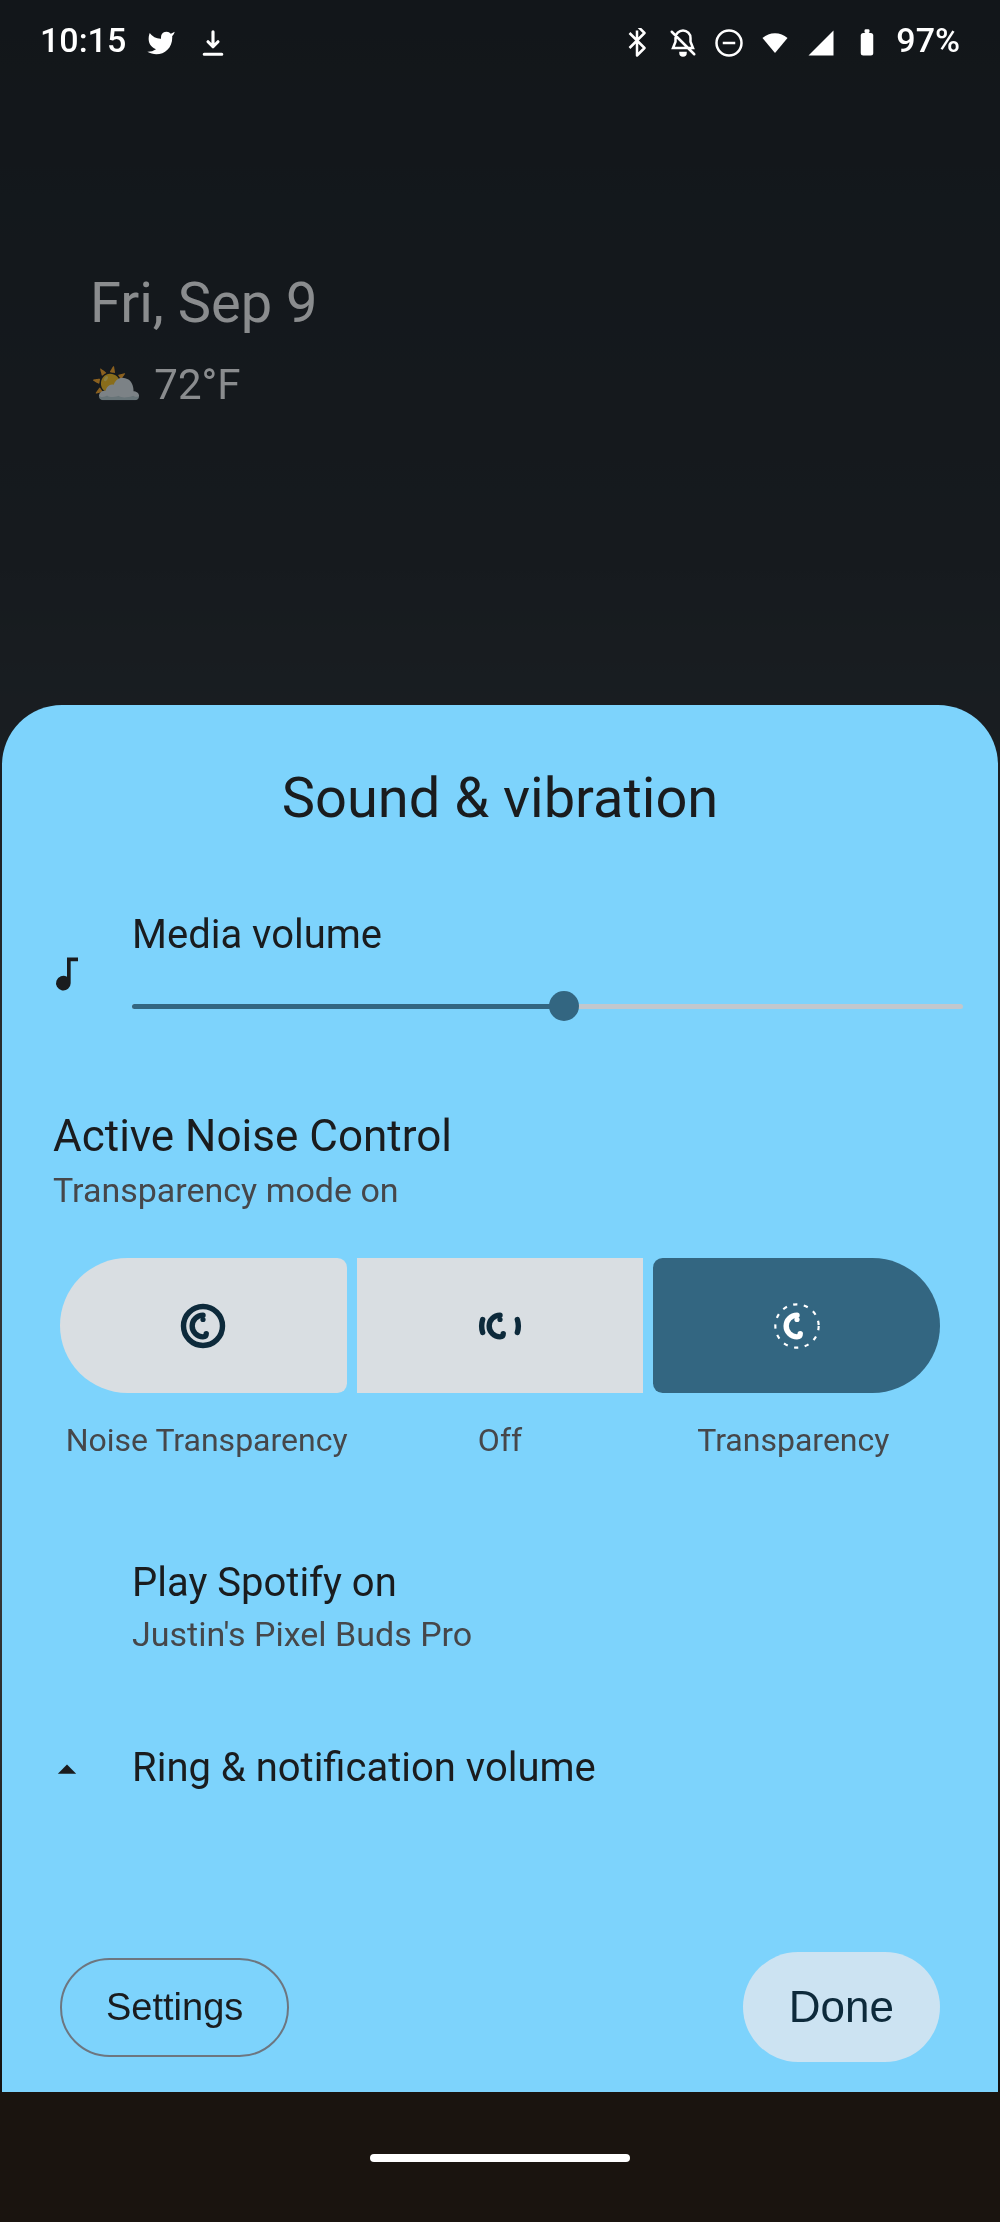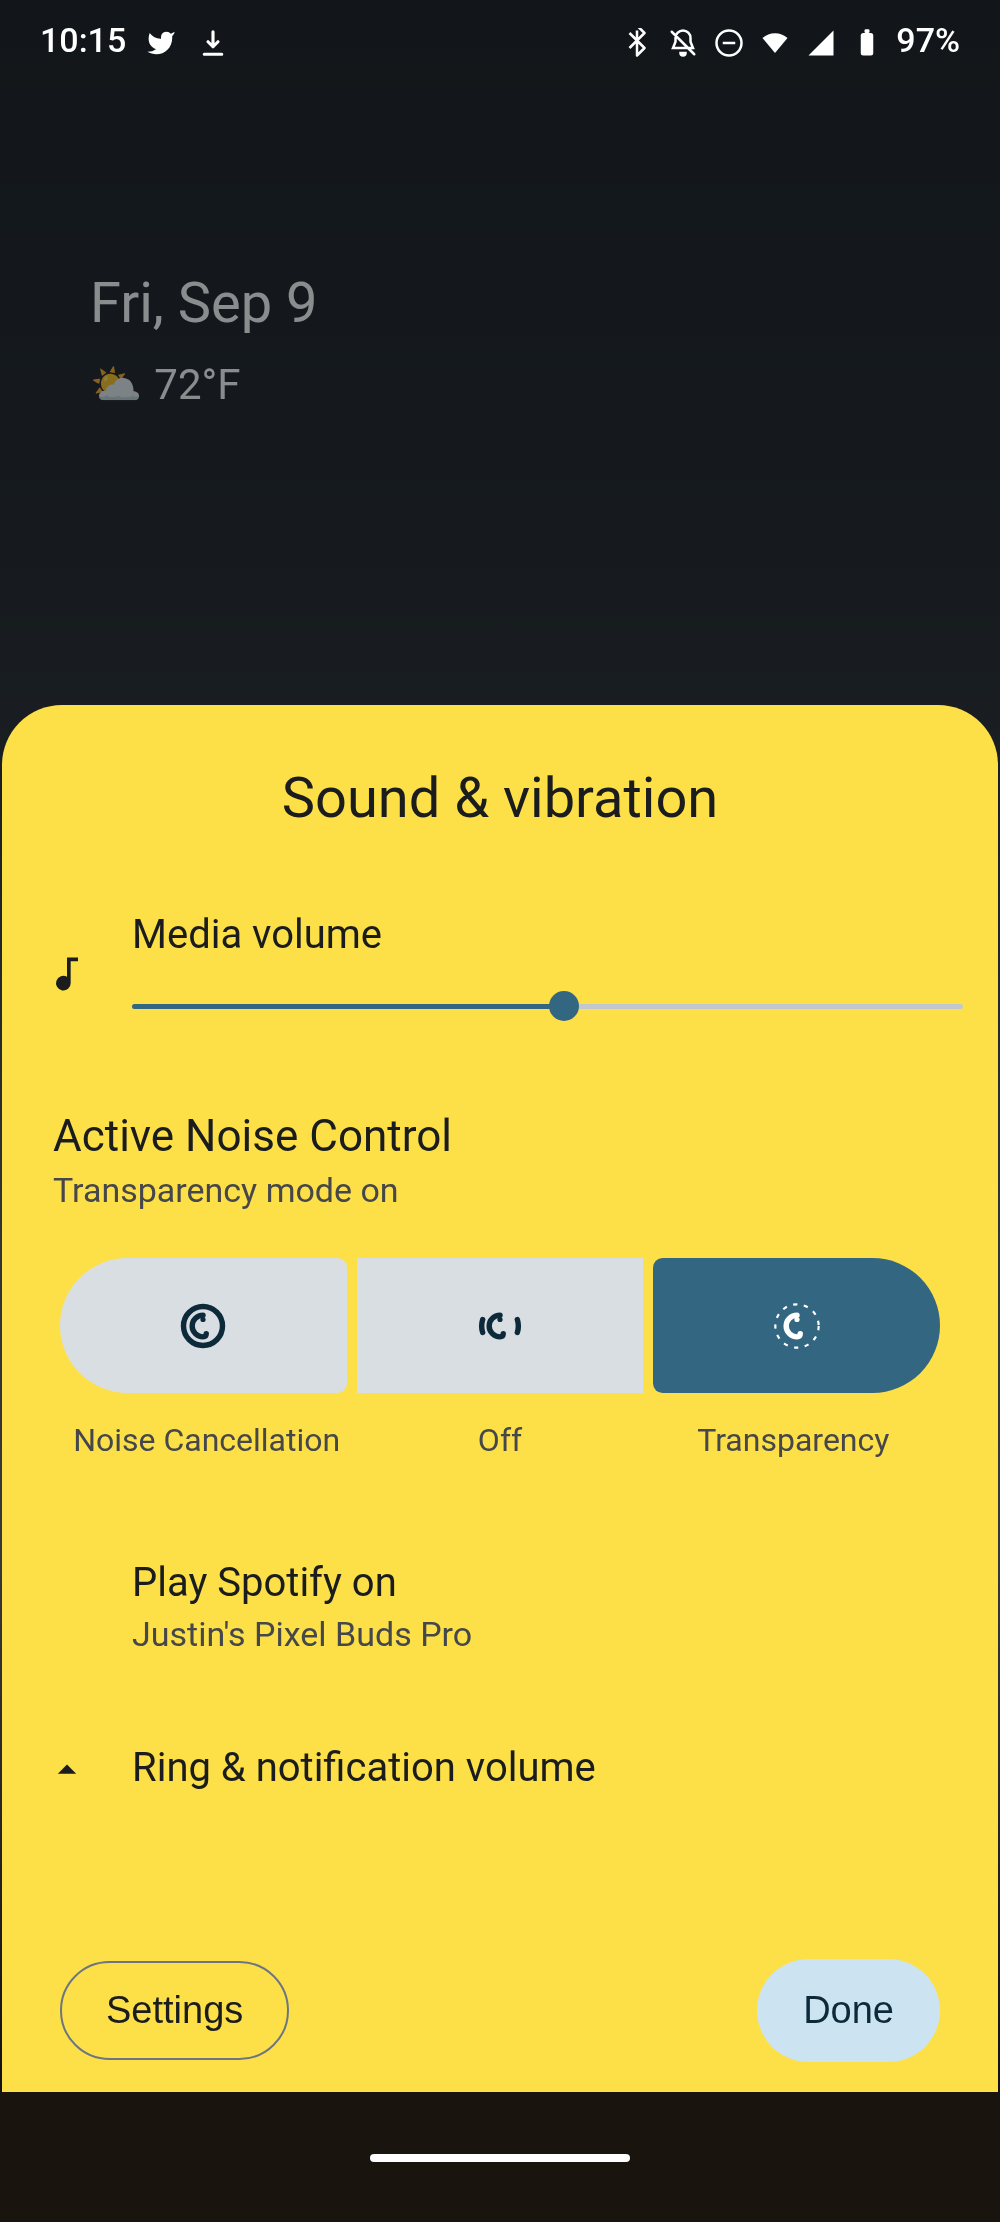--- a/index.html
+++ b/index.html
@@ -39,21 +39,21 @@
   .home-widget {
     position: absolute; left: 90px; top: 270px; z-index: 5;
     color: rgba(255,255,255,0.5);
   }
   .home-date { font-size: 56px; font-weight: 400; }
   .home-weather { font-size: 42px; margin-top: 24px; display:flex; align-items:center; gap:12px; }
 
   
   .sheet {
     position: absolute; left: 2px; right: 2px; top: 705px; bottom: 0;
-    background: #fde047;
+    background: #7dd3fc;
     border-radius: 60px 60px 0 0;
     z-index: 20;
     padding-top: 40px;
     color: #1a1c1e;
     overflow: hidden;
   }
   .sheet-title {
     text-align: center; font-size: 56px; font-weight: 400; margin-top: 20px;
   }
   .row {
@@ -118,21 +118,21 @@
     padding: 0 58px;
   }
   .btn-outline {
     border: 2px solid #6d7680; border-radius: 60px;
     padding: 26px 44px; font-size: 38px; color:#1a1c1e;
     background: transparent;
   }
   .btn-done {
     background:#cce3f2; color:#0d2a3b;
     border:none; border-radius: 60px;
-    padding: 30px 46px; font-size: 38px;
+    padding: 30px 46px; font-size: 44px;
   }
 
   
   .nav-bar {
     position:absolute; bottom: 60px; left:50%; transform:translateX(-50%);
     width: 260px; height: 8px; background:#fff; border-radius:4px;
     z-index: 30;
   }
 
   
@@ -248,21 +248,21 @@
     </div>
     <div class="seg-btn active">
       <svg viewBox="0 0 24 24">
           <circle cx="12" cy="12" r="10" fill="none" stroke="currentColor" stroke-width="1" stroke-dasharray="2 3"></circle>
           <path d="M12 7a5 5 0 00-5 5 5 5 0 005 5c1 0 1.5-.5 1.5-1.5" fill="none" stroke="currentColor" stroke-width="2.5" stroke-linecap="round"></path>
           <circle cx="12" cy="9" r="1.2" fill="currentColor"></circle>
         </svg>
     </div>
   </div>
   <div class="seg-labels">
-    <span>Noise Cancellation</span>
+    <span>Noise Transparency</span>
     <span>Off</span>
     <span>Transparency</span>
   </div>
 
   <div class="row" style="padding-top:100px;">
     <div class="row-icon"></div>
     <div class="row-body">
       <div class="row-label">Play Spotify on</div>
       <div class="row-sub">Justin's Pixel Buds Pro</div>
     </div>

